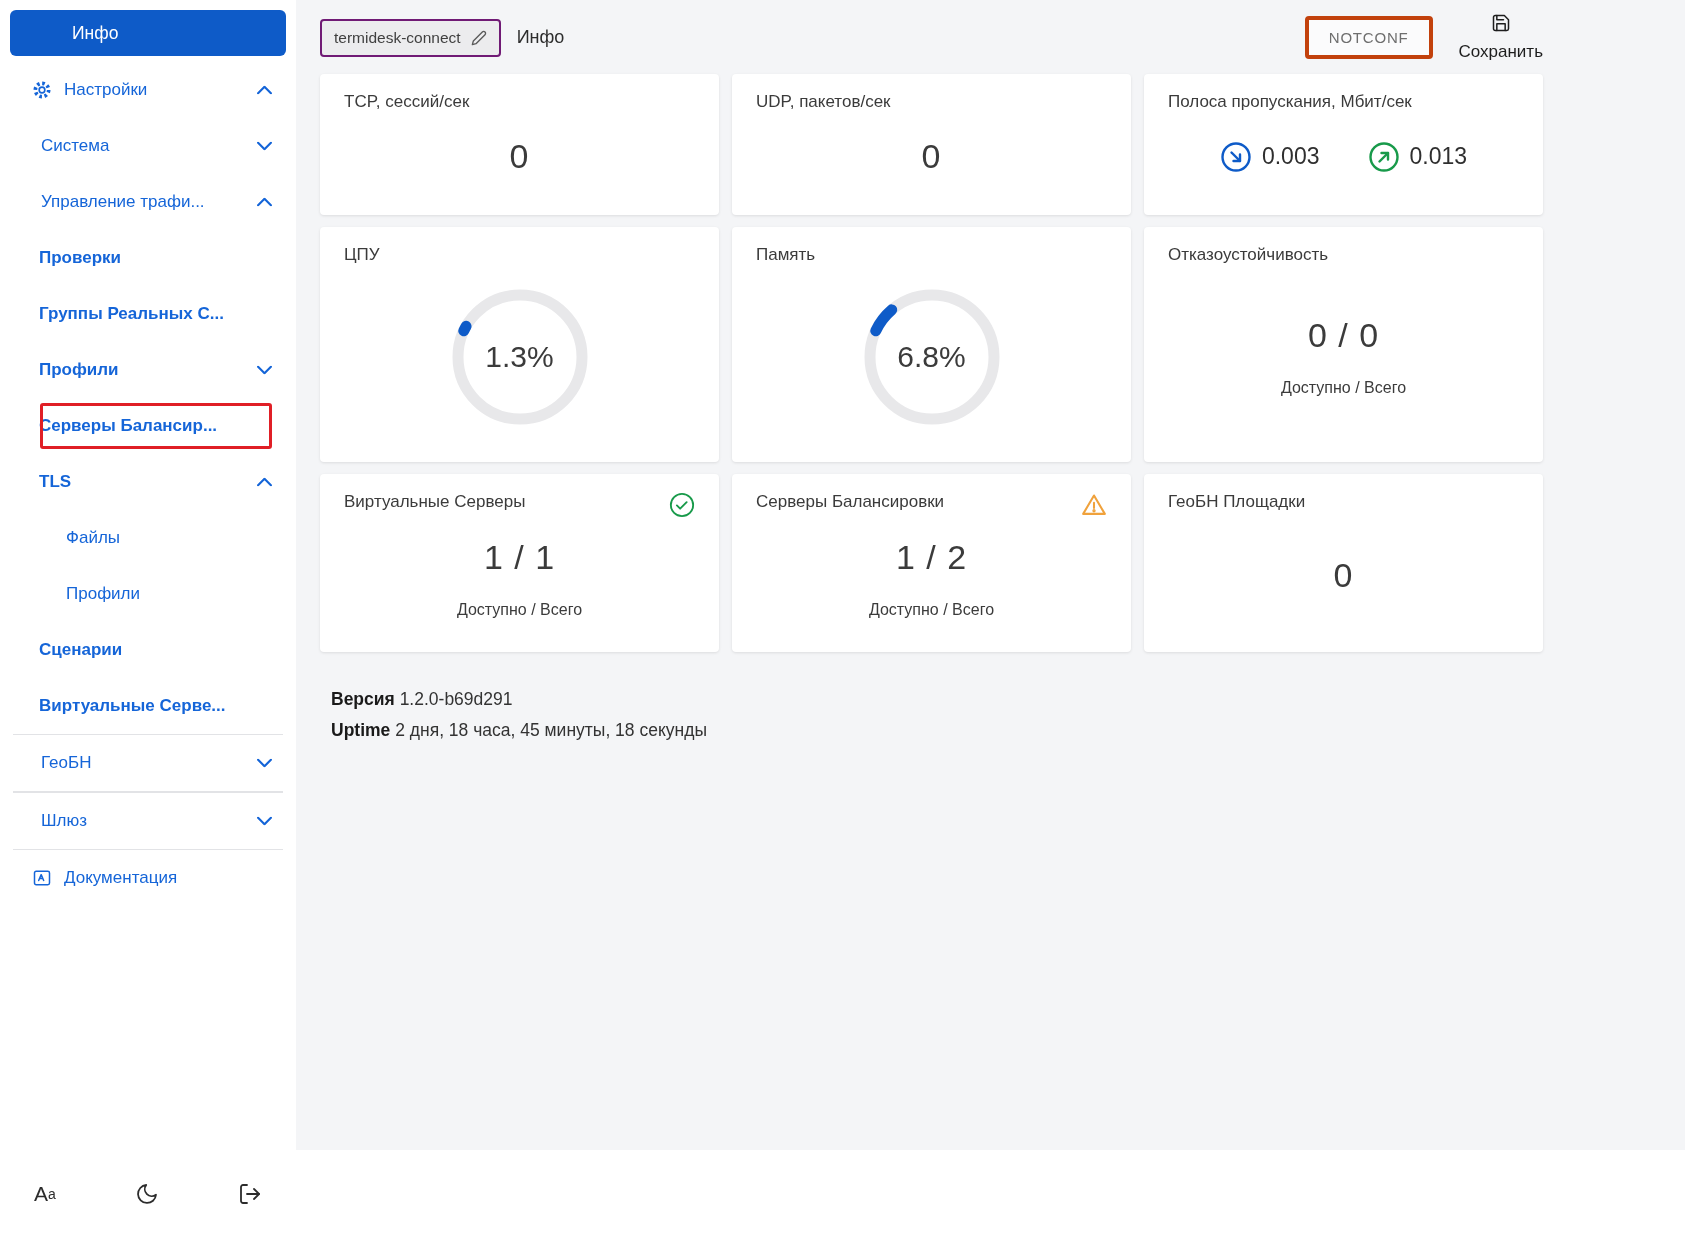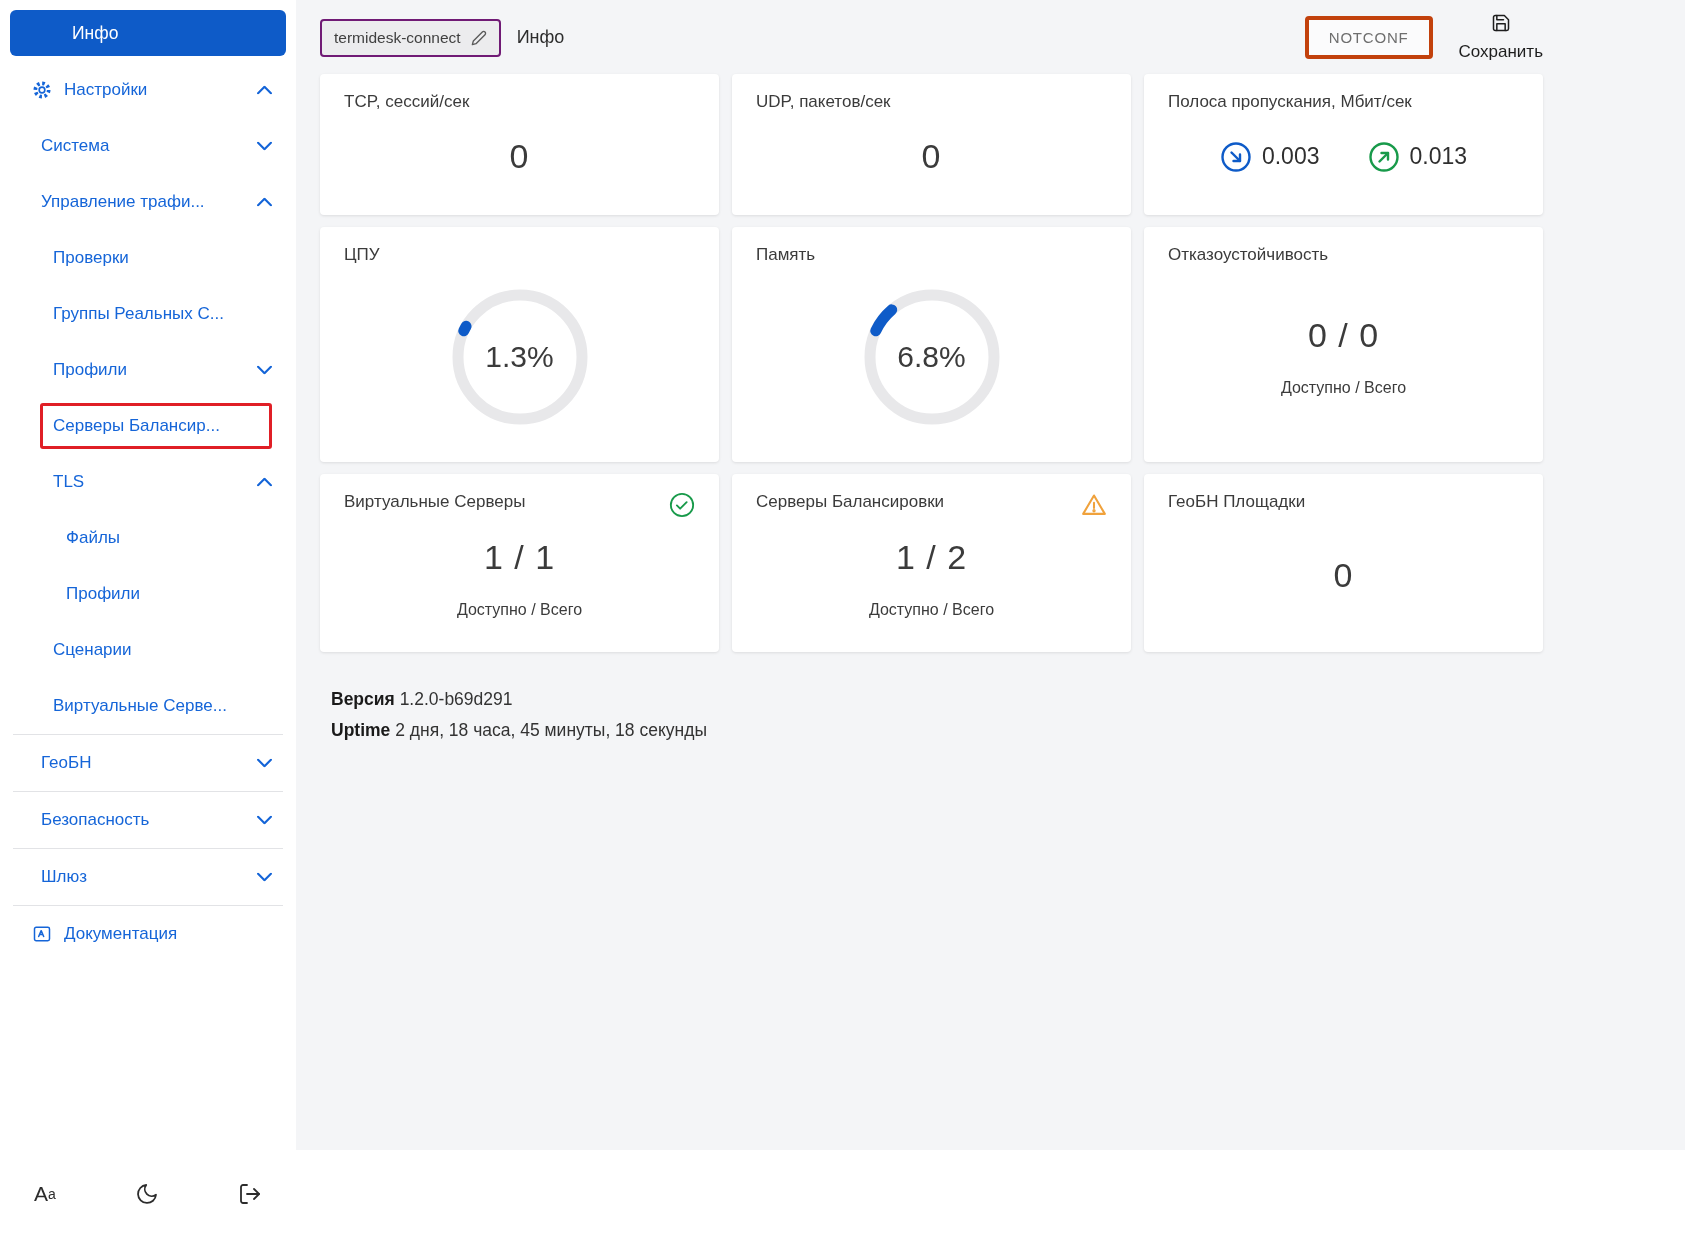--- a/index.html
+++ b/index.html
@@ -39,21 +39,21 @@
     display: flex; align-items: center; padding-left: 62px; cursor: pointer;
   }
   .nav { display: flex; flex-direction: column; }
   .nav-item {
     position: relative; height: 56px; display: flex; align-items: center;
     color: var(--link); font-size: 17px; cursor: pointer; background: #fff;
   }
   .nav-item .lbl { white-space: nowrap; }
   .lvl0 { padding-left: 32px; }
   .lvl1 { padding-left: 41px; }
-  .lvl2 { padding-left: 53px; }
+  .lvl2 { padding-left: 39px; font-weight: bold; }
   .lvl3 { padding-left: 66px; }
   .icon { display: inline-flex; margin-right: 12px; align-items: center; }
   .chev { position: absolute; right: 24px; top: 50%; transform: translateY(-50%); display: flex; }
   .chev.up svg { transform: rotate(180deg); }
   .nav-sep { height: 1px; background: #e2e3e6; margin: 0 13px; }
   .highlight-box {
     position: absolute; left: 40px; right: 24px; top: 5px; bottom: 5px;
     border: 3px solid var(--red); border-radius: 3px; pointer-events: none;
   }
   .sidebar-foot {
@@ -221,28 +221,20 @@
         <span class="lbl">ГеоБН</span>
         <span class="chev">
           <svg width="15" height="9" viewBox="0 0 14 8">
               <path d="M1 1l6 6 6-6" fill="none" stroke="#1565d8" stroke-width="2" stroke-linecap="round" stroke-linejoin="round"></path>
             </svg>
         </span>
       </div>
 
       <div class="nav-sep"></div>
 
-      <div class="nav-item lvl1">
-        <span class="lbl">Безопасность</span>
-        <span class="chev">
-          <svg width="15" height="9" viewBox="0 0 14 8">
-              <path d="M1 1l6 6 6-6" fill="none" stroke="#1565d8" stroke-width="2" stroke-linecap="round" stroke-linejoin="round"></path>
-            </svg>
-        </span>
-      </div>
 
       <div class="nav-sep"></div>
 
       <div class="nav-item lvl1">
         <span class="lbl">Шлюз</span>
         <span class="chev">
           <svg width="15" height="9" viewBox="0 0 14 8">
               <path d="M1 1l6 6 6-6" fill="none" stroke="#1565d8" stroke-width="2" stroke-linecap="round" stroke-linejoin="round"></path>
             </svg>
         </span>

